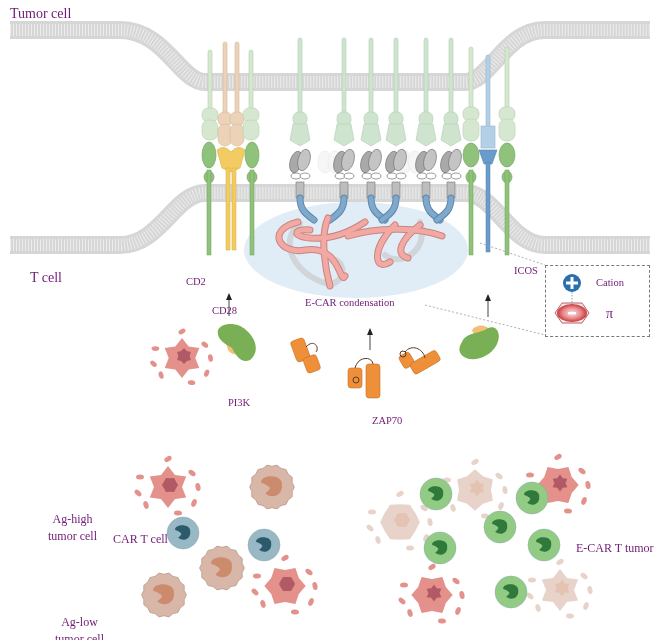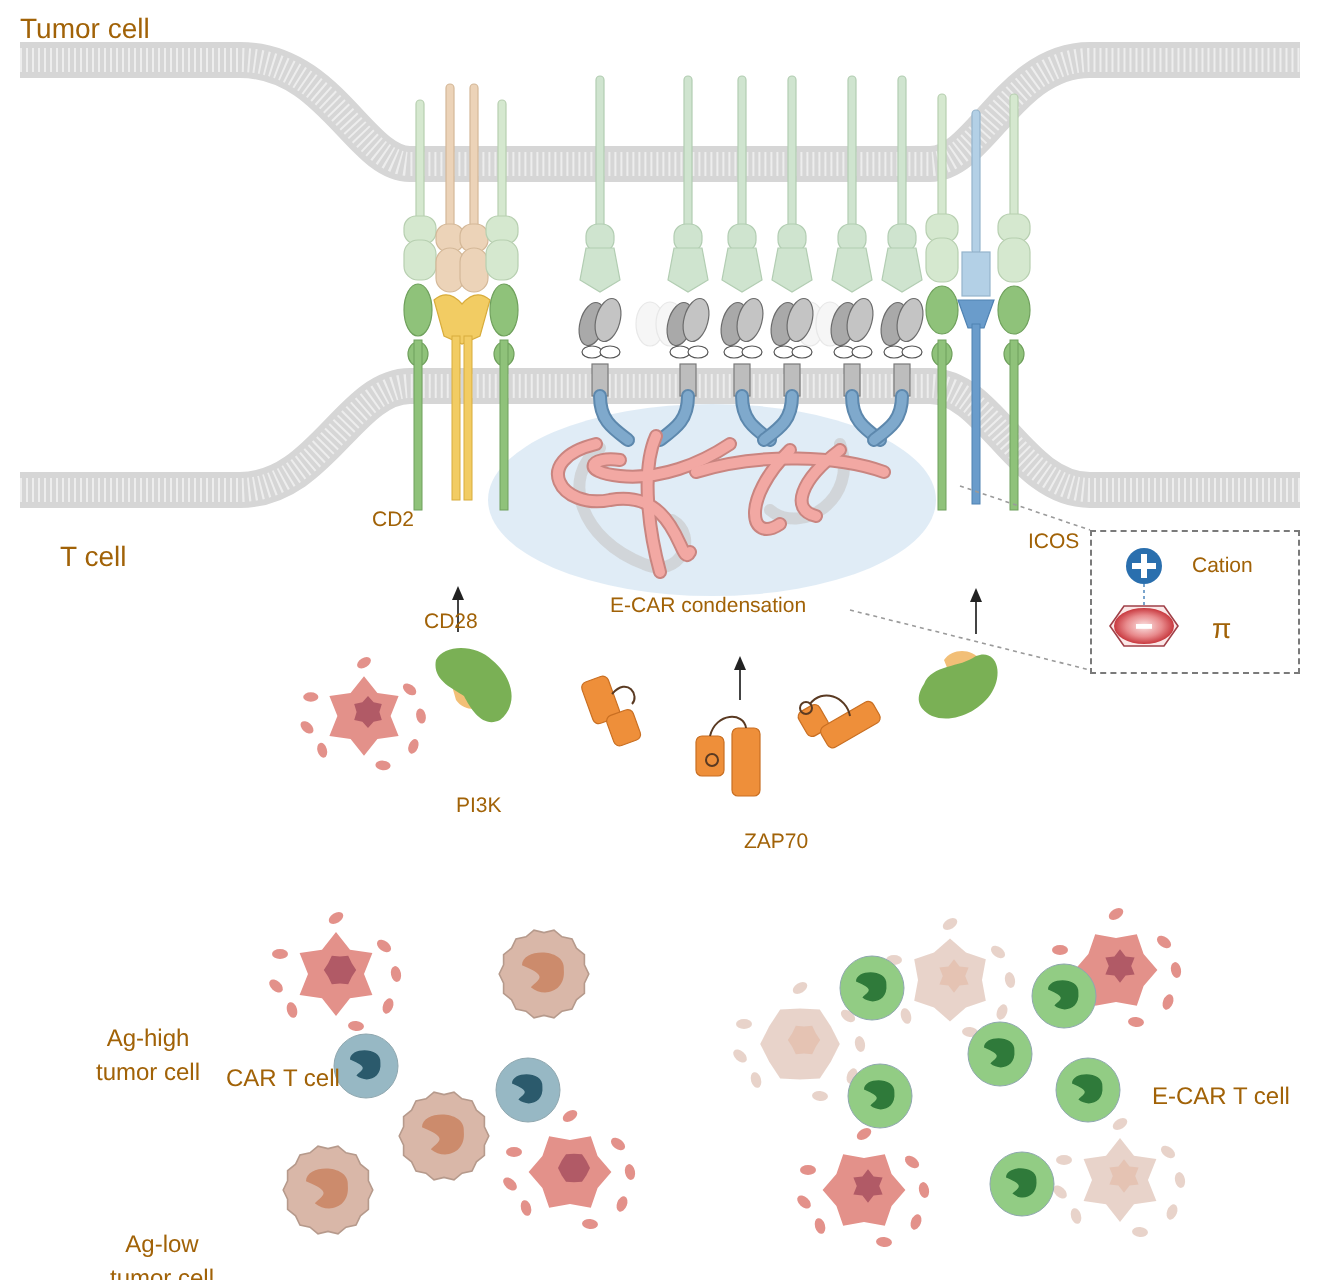--- a/index.html
+++ b/index.html
@@ -1,18 +1,18 @@
 <!DOCTYPE html>
 <html><head>
 <meta charset="utf-8">
 <style>
   html, body { margin: 0; padding: 0; background: #ffffff; }
   body { width: 672px; height: 640px; position: relative; overflow: hidden; font-family: "Liberation Sans", sans-serif; color: #111; }
   #canvas { position: absolute; left: 0; top: 0; width: 672px; height: 640px; }
-  .lbl { position: absolute; font-family: Liberation Sans, sans-serif; color: #a16207; white-space: nowrap; }
+  .lbl { position: absolute; font-family: Liberation Serif, serif; color: #701a75; white-space: nowrap; }
   .lbl-lg { font-size: 14px; }
   .lbl-md { font-size: 12px; }
   .lbl-sm { font-size: 10.5px; }
   .lbl-center { text-align: center; margin-top: 41px; }
   .legend-box { position: absolute; left: 545px; top: 265px; width: 103px; height: 70px; border: 1px dashed #7a7a7a; }
 </style>
 </head>
 <body>
 
 <svg id="canvas" viewBox="0 0 672 640" width="672" height="640" xmlns="http://www.w3.org/2000/svg">
@@ -428,21 +428,21 @@
       <g>
         <circle cx="511" cy="592" r="16" fill="#92cc84" stroke="#8fa7af" stroke-width="0.5"></circle>
         <path d="M503,588.8 C503,582.4 519,582.4 518.2,590.4 C519,598.4 511,600.8 506.2,596.8 C509.4,593.6 512.6,592.8 503,588.8 Z" fill="#2f7a3a"></path>
       </g>
     </g>
 </svg>
 
 <div class="lbl lbl-lg" style="left:10px; top:6px;">Tumor cell</div>
 <div class="lbl lbl-lg" style="left:30px; top:270px;">T cell</div>
 
-<div class="lbl lbl-sm" style="left:186px; top:254px;">CD2</div>
+<div class="lbl lbl-sm" style="left:186px; top:276px;">CD2</div>
 <div class="lbl lbl-sm" style="left:212px; top:265px;margin-top:40px;">CD28</div>
 <div class="lbl lbl-sm" style="left:474px; top:265px;margin-left:40px;">ICOS</div>
 <div class="lbl lbl-sm" style="left:305px; top:297px;">E-CAR condensation</div>
 
 <div class="lbl lbl-sm" style="left:228px; top:397px;">PI3K</div>
 <div class="lbl lbl-sm" style="left:372px; top:415px;">ZAP70</div>
 
 <div class="legend-box">
   <div class="lbl lbl-sm" style="left:50px; top:11px;text-align:center;">Cation</div>
   <div class="lbl lbl-md" style="left:60px; top:40px; font-size:14px;">π</div>
@@ -450,13 +450,13 @@
 
 <div class="lbl lbl-md lbl-center" style="left:48px; top:470px; line-height:17px;">
   <div>Ag-high</div>
   <div>tumor cell</div>
 </div>
 <div class="lbl lbl-md" style="left:73px; top:532px;margin-left:40px;">CAR T cell</div>
 <div class="lbl lbl-md lbl-center" style="left:55px; top:573px; line-height:17px;">
   <div>Ag-low</div>
   <div>tumor cell</div>
 </div>
-<div class="lbl lbl-md" style="left:576px; top:541px;">E-CAR T cell</div>
+<div class="lbl lbl-md" style="left:576px; top:541px;">E-CAR T tumor</div>
 
 </body></html>

